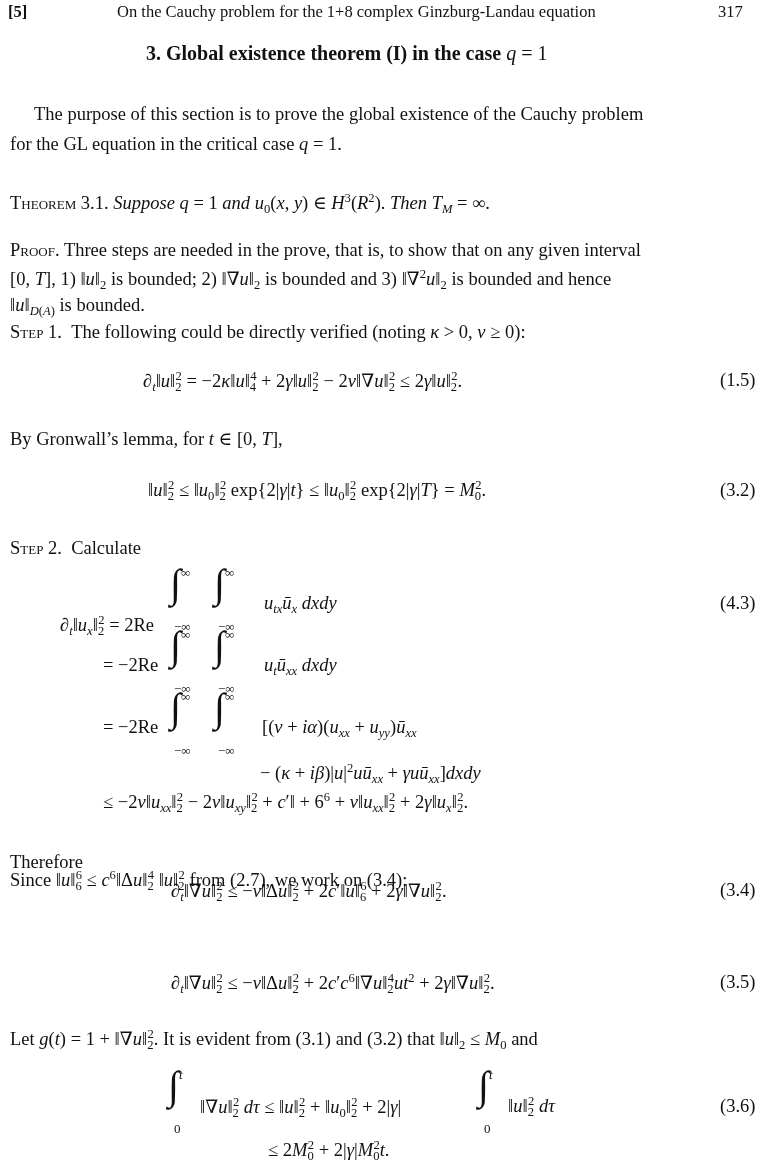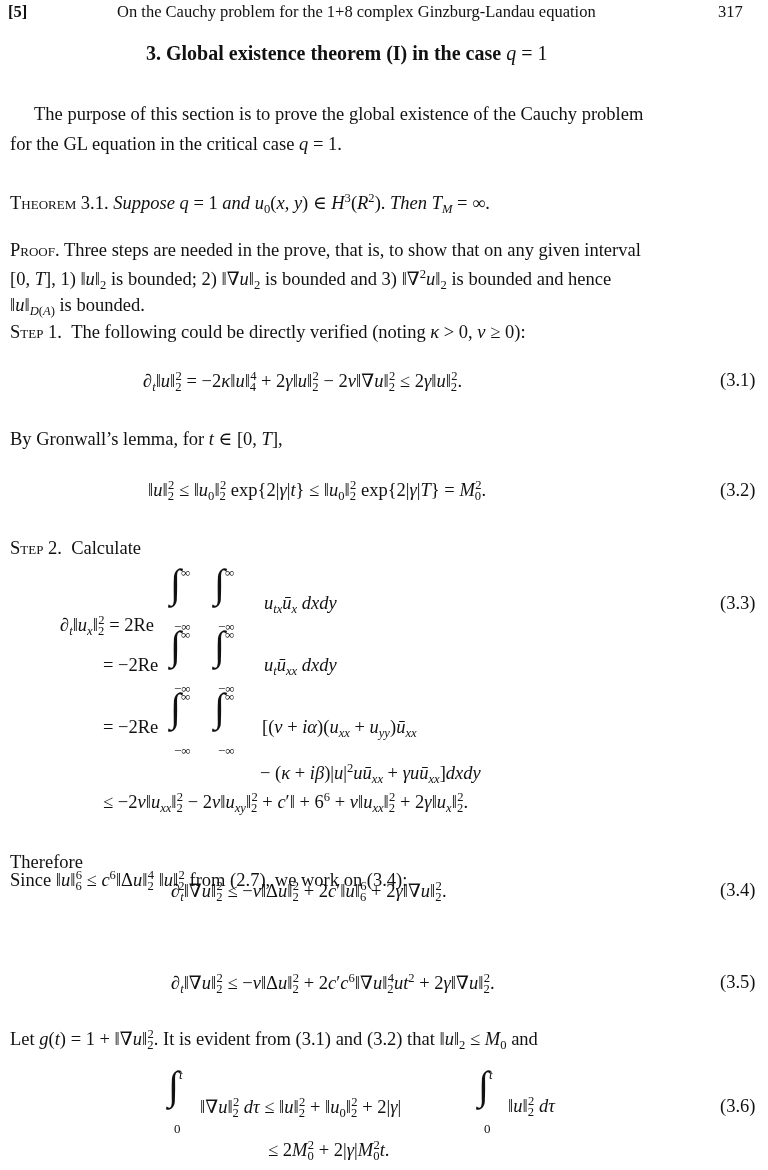--- a/index.html
+++ b/index.html
@@ -47,21 +47,21 @@
   ‖<span class="i">u</span>‖<span class="sub i">D</span><span class="sub">(</span><span class="sub i">A</span><span class="sub">)</span> is bounded.
 </div>
 
 <div class="abs" style="left:10px; top:322px;">
   <span class="sc">Step</span><span> 1.</span>&nbsp;&nbsp;The following could be directly verified (noting <span class="i">κ</span> &gt; 0, <span class="i">ν</span> ≥ 0):
 </div>
 
 <div class="abs" style="left:143px; top:370px;">
   ∂<span class="sub i">t</span>‖<span class="i">u</span>‖<span class="sub">2</span><span class="sup" style="margin-left:-6px">2</span> = −2<span class="i">κ</span>‖<span class="i">u</span>‖<span class="sub">4</span><span class="sup" style="margin-left:-6px">4</span> + 2<span class="i">γ</span>‖<span class="i">u</span>‖<span class="sub">2</span><span class="sup" style="margin-left:-6px">2</span> − 2<span class="i">ν</span>‖∇<span class="i">u</span>‖<span class="sub">2</span><span class="sup" style="margin-left:-6px">2</span> ≤ 2<span class="i">γ</span>‖<span class="i">u</span>‖<span class="sub">2</span><span class="sup" style="margin-left:-6px">2</span>.
 </div>
-<div class="eqno" style="top:370px;">(3.1)</div>
+<div class="eqno" style="top:370px;">(1.5)</div>
 
 <div class="abs" style="left:10px; top:428px;">By Gronwall’s lemma, for <span class="i">t</span> ∈ [0, <span class="i">T</span>],</div>
 
 <div class="abs" style="left:148px; top:480px;">
   ‖<span class="i">u</span>‖<span class="sub">2</span><span class="sup" style="margin-left:-6px">2</span> ≤ ‖<span class="i">u</span><span class="sub">0</span>‖<span class="sub">2</span><span class="sup" style="margin-left:-6px">2</span> exp{2|<span class="i">γ</span>|<span class="i">t</span>} ≤ ‖<span class="i">u</span><span class="sub">0</span>‖<span class="sub">2</span><span class="sup" style="margin-left:-6px">2</span> exp{2|<span class="i">γ</span>|<span class="i">T</span>} = <span class="i">M</span><span class="sub">0</span><span class="sup" style="margin-left:-6px">2</span>.
 </div>
 <div class="eqno" style="top:480px;">(3.2)</div>
 
 <div class="abs" style="left:10px; top:538px;">
   <span class="sc">Step</span><span> 2.</span>&nbsp;&nbsp;<span>Calculate</span>
@@ -74,21 +74,21 @@
   <span class="int">∫</span><span style="font-size:13px; position:relative; top:-14px;">∞</span>
   <span style="font-size:13px; position:absolute; left:4px; top:44px;">−∞</span>
 </div>
 <div class="abs" style="left:214px; top:575px;">
   <span class="int">∫</span><span style="font-size:13px; position:relative; top:-14px;">∞</span>
   <span style="font-size:13px; position:absolute; left:4px; top:44px;">−∞</span>
 </div>
 <div class="abs" style="left:264px; top:593px;">
   <span class="i">u</span><span class="sub i">tx</span><span class="i">ū</span><span class="sub i">x</span> <span class="i">dxdy</span>
 </div>
-<div class="eqno" style="top:593px;">(3.3)</div>
+<div class="eqno" style="top:593px;">(4.3)</div>
 
 <div class="abs" style="left:103px; top:655px;">= −2Re</div>
 <div class="abs" style="left:170px; top:637px;">
   <span class="int">∫</span><span style="font-size:13px; position:relative; top:-14px;">∞</span>
   <span style="font-size:13px; position:absolute; left:4px; top:44px;">−∞</span>
 </div>
 <div class="abs" style="left:214px; top:637px;">
   <span class="int">∫</span><span style="font-size:13px; position:relative; top:-14px;">∞</span>
   <span style="font-size:13px; position:absolute; left:4px; top:44px;">−∞</span>
 </div>

